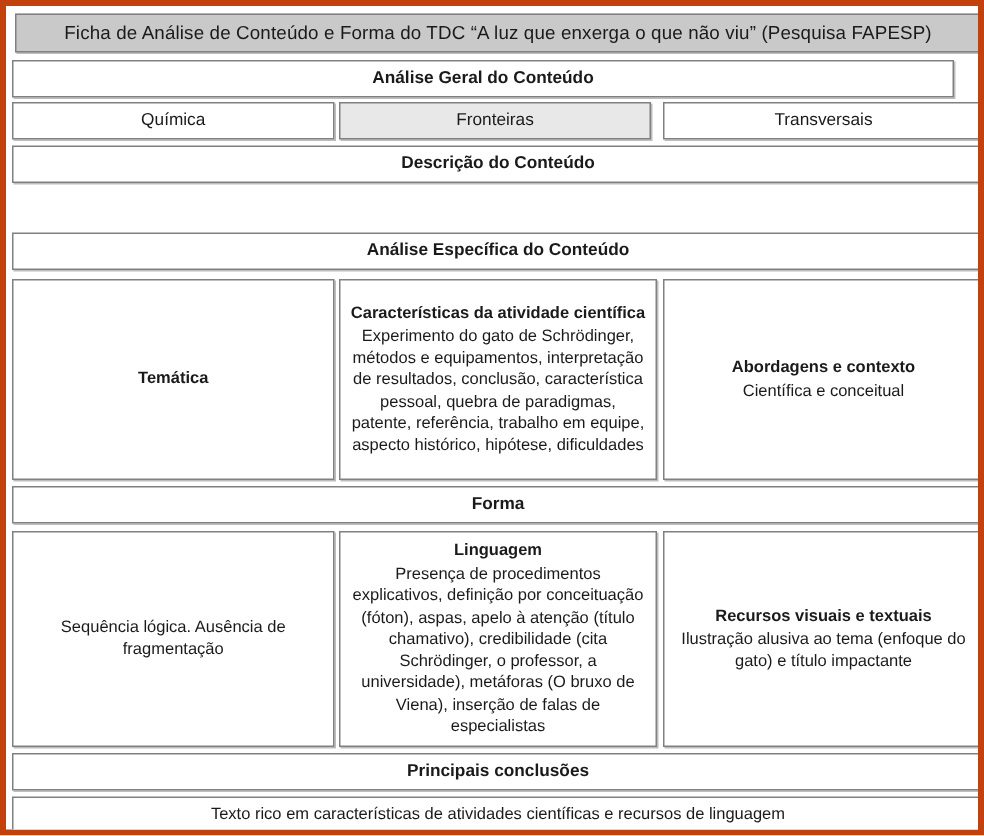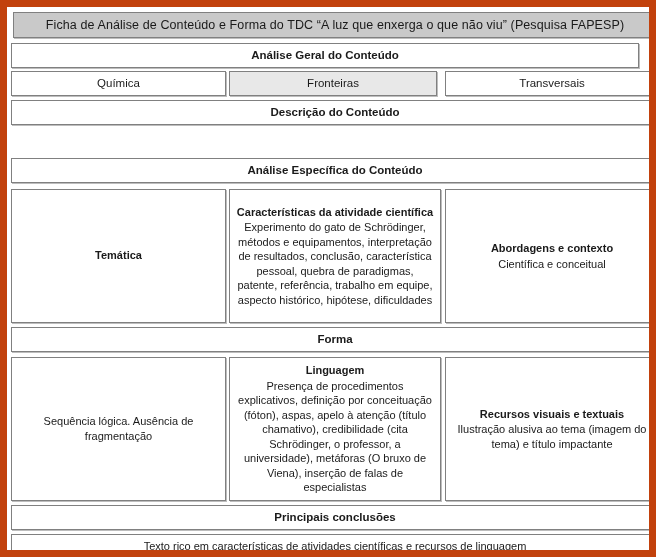--- a/index.html
+++ b/index.html
@@ -13,21 +13,21 @@
     color: #1a1a1a;
     -webkit-font-smoothing: antialiased;
   }
 
   #sheet {
     position: relative;
     width: 656px;
     height: 557px;
     box-sizing: border-box;
     background: #ffffff;
-    border: 7px solid #c2410c;
+    border: 4px solid #c2410c;
     overflow: hidden;
   }
 
   
   .box {
     box-sizing: border-box;
     border: 1px solid #808080;
     background: #ffffff;
     box-shadow: 1px 1px 0 0 #bdbdbd;
     display: flex;
@@ -139,21 +139,21 @@
   </div>
   <div class="box c-ling">
     <span class="txt">
       <span class="cell-title">Linguagem</span>
       <span class="cell-body">Presença de procedimentos explicativos, definição por conceituação (fóton), aspas, apelo à atenção (título chamativo), credibilidade (cita Schrödinger, o professor, a universidade), metáforas (O bruxo de Viena), inserção de falas de especialistas</span>
     </span>
   </div>
   <div class="box c-recur">
     <span class="txt">
       <span class="cell-title">Recursos visuais e textuais</span>
-      <span class="cell-body">Ilustração alusiva ao tema (imagem do tema) e título impactante</span>
+      <span class="cell-body">Ilustração alusiva ao tema (enfoque do gato) e título impactante</span>
     </span>
   </div>
 
   <div class="box r-princ">
     <span class="txt head-txt">Principais conclusões</span>
   </div>
   <div class="box r-texto">
     <span class="txt plain-txt">Texto rico em características de atividades científicas e recursos de linguagem</span>
   </div>
 

